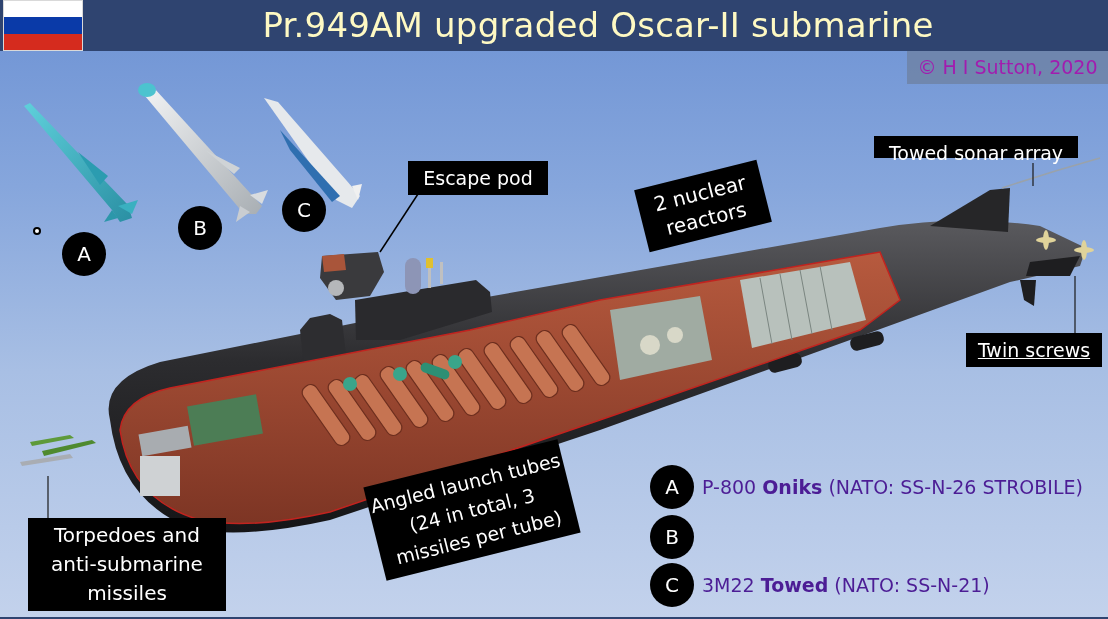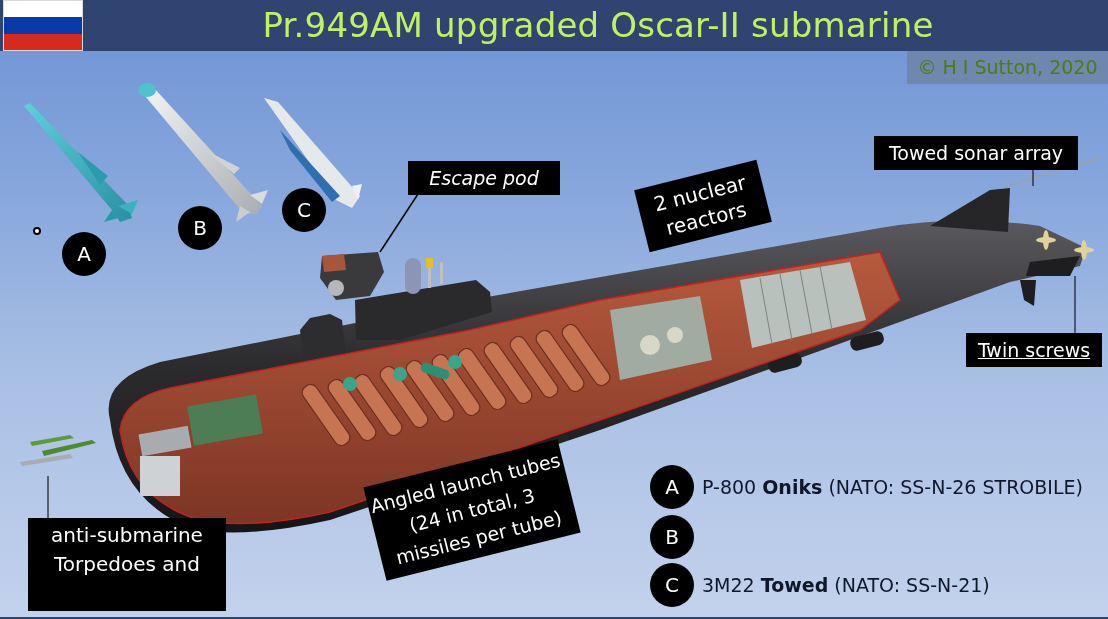--- a/index.html
+++ b/index.html
@@ -1,31 +1,31 @@
 <!DOCTYPE html>
 <html><head>
 <meta charset="utf-8">
 <style>
   html, body { margin:0; padding:0; }
   body { width:1108px; height:619px; overflow:hidden; position:relative;
          font-family:"DejaVu Sans", "Liberation Sans", sans-serif;
          background: linear-gradient(180deg, #6d92d4 0%, #86a6dc 30%, #a8bfe4 60%, #c3d2ec 100%); }
   .header { position:absolute; left:0; top:0; width:1108px; height:51px; background:#2f4470; }
-  .title { position:absolute; left:88px; right:0; top:3px; text-align:center; color:#bef264;
+  .title { position:absolute; left:88px; right:0; top:3px; text-align:center; color:#fef9c3;
            font-size:34px; line-height:44px; letter-spacing:0.2px; }
   .flag { position:absolute; left:3px; top:0; width:80px; height:51px; border:1px solid #d9d9d9; box-sizing:border-box; }
   .flag div { height:33.33%; }
   .copyright { position:absolute; left:907px; top:51px; width:201px; height:33px; background:rgba(110,128,160,0.75);
-               color:#4d7c0f; font-size:19px; line-height:33px; text-align:center; }
+               color:#a21caf; font-size:19px; line-height:33px; text-align:center; }
   .label { position:absolute; background:#000; color:#fff; text-align:center; box-sizing:border-box; }
   .circle { position:absolute; width:44px; height:44px; border-radius:50%; background:#000; color:#fff;
             font-size:20px; line-height:44px; text-align:center; }
   .legend-row { position:absolute; left:650px; height:44px; display:flex; align-items:center; }
   .legend-row .circle { position:relative; }
-  .legend-text { margin-left:8px; font-size:19px; color:#0f172a; white-space:nowrap; }
+  .legend-text { margin-left:8px; font-size:19px; color:#4c1d95; white-space:nowrap; }
   .legend-text b { font-weight:bold; }
   .art { position:absolute; left:0; top:0; }
   .bottom-line { position:absolute; left:0; bottom:0; width:1108px; height:2px; background:#2f4470; }
   .cursor { position:absolute; left:33px; top:227px; width:8px; height:8px; border:2px solid #000; border-radius:50%; box-sizing:border-box; background:#fff; }
 </style>
 </head>
 <body>
 
 <div class="header">
   <div class="flag">
@@ -160,40 +160,41 @@
   <line x1="1075" y1="276" x2="1075" y2="333" stroke="#1a1a1a" stroke-width="1.2"></line>
   <line x1="48" y1="476" x2="48" y2="518" stroke="#1a1a1a" stroke-width="1.2"></line>
 </svg>
 
 <div class="cursor"></div>
 
 <div class="circle" style="left:62px;top:232px;">A</div>
 <div class="circle" style="left:178px;top:206px;">B</div>
 <div class="circle" style="left:282px;top:188px;">C</div>
 
-<div class="label" style="left:408px;top:161px;width:152px;height:34px;font-size:19px;line-height:34px;font-style:italic;">Escape pod</div>
+<div class="label" style="left:408px;top:161px;width:140px;height:34px;font-size:19px;line-height:34px;">Escape pod</div>
 
 <div class="label" style="left:640px;top:174px;width:126px;height:64px;font-size:20px;line-height:26px;padding-top:6px;transform:rotate(-14deg);">
   <div>2 nuclear</div>
   <div>reactors</div>
 </div>
 
-<div class="label" style="left:874px;top:136px;width:204px;height:34px;font-size:19px;line-height:34px;">Towed sonar array</div>
+<div class="label" style="left:874px;top:136px;width:204px;height:22px;font-size:19px;line-height:34px;">Towed sonar array</div>
 
 <div class="label" style="left:966px;top:333px;width:136px;height:34px;font-size:19px;line-height:34px;text-decoration:underline;">Twin screws</div>
 
 <div class="label" style="left:372px;top:462px;width:200px;height:96px;font-size:19px;line-height:28px;padding-top:6px;transform:rotate(-14deg);">
   <div>Angled launch tubes</div>
   <div>(24 in total, 3</div>
   <div>missiles per tube)</div>
 </div>
 
 <div class="label" style="left:28px;top:518px;width:198px;height:93px;font-size:20px;line-height:29px;padding-top:3px;">
+  <div>Torpedoes and</div>
   <div>anti-submarine</div>
-  <div>Torpedoes and</div>
+  <div>missiles</div>
 </div>
 
 <div>
   <div class="legend-row" style="top:465px;">
     <div class="circle">A</div>
     <div class="legend-text"><span>P-800 </span><b>Oniks</b><span> (NATO: SS-N-26 STROBILE)</span></div>
   </div>
   <div class="legend-row" style="top:515px;">
     <div class="circle">B</div>
   </div>

